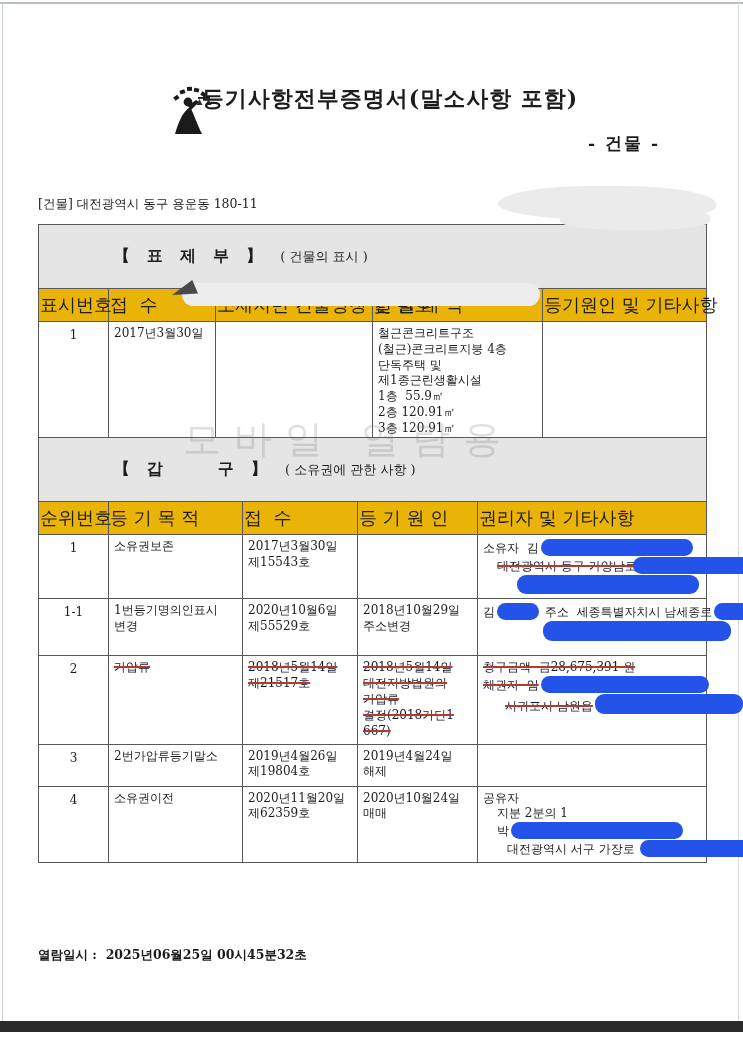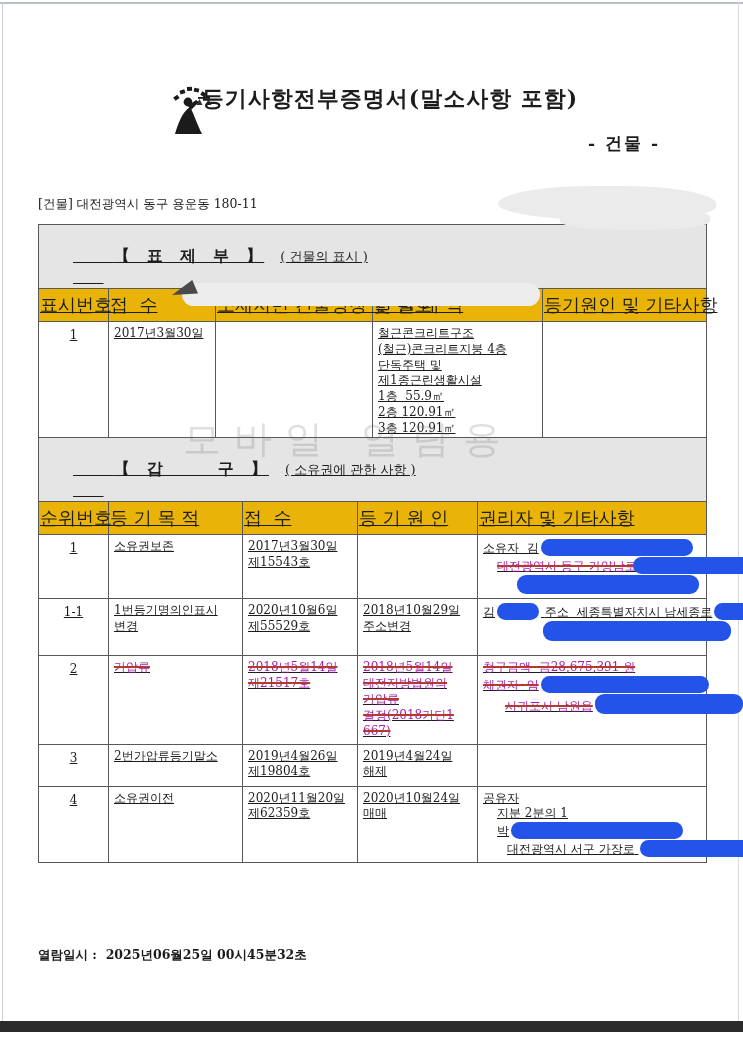--- a/index.html
+++ b/index.html
@@ -13,30 +13,30 @@
   .bottom-bar{position:absolute;left:0;top:1021px;width:743px;height:11px;background:#2b2b2b;}
 
   .logo{position:absolute;left:166px;top:80px;width:52px;height:58px;}
   .doc-title{position:absolute;left:120px;top:84px;width:540px;text-align:center;
     font-size:22px;font-weight:bold;letter-spacing:1px;white-space:pre;}
   .doc-subtitle{position:absolute;left:120px;top:132px;width:540px;text-align:right;
     font-size:17px;font-weight:bold;letter-spacing:2px;white-space:pre;}
 
   .prop-line{position:absolute;left:38px;top:196px;font-size:12.5px;white-space:pre;}
 
-  table.reg{position:absolute;left:38px;border-collapse:collapse;table-layout:fixed;width:668px;z-index:1;text-decoration:underline;}
+  table.reg{position:absolute;left:38px;border-collapse:collapse;table-layout:fixed;width:668px;z-index:1;}
   table.reg td,table.reg th{border:1px solid #585858;font-weight:normal;}
   .sect{background:#e5e5e5;height:30px;padding:2px 4px 2px 34px;white-space:pre;vertical-align:middle;}
   .sect .s-title{font-size:16px;font-weight:bold;letter-spacing:2px;}
   .sect .s-sub{font-size:13px;margin-left:16px;}
   th.colh{height:30px;font-size:18px;text-align:left;vertical-align:middle;white-space:pre;background:#eab308;}
   td.c{font-size:12px;vertical-align:top;padding:4px 5px;line-height:1.32;}
   td.num{text-align:center;vertical-align:top;padding-top:6px;font-size:12px;}
   .ln,.dline{white-space:pre;}
-  .rx{color:#a21caf;text-decoration:line-through;text-decoration-color:#b23b2e;text-decoration-thickness:1.5px;}
+  .rx{color:#0f172a;text-decoration:line-through;text-decoration-color:#b23b2e;text-decoration-thickness:1.5px;}
   .bb{background:#2353e8;border-radius:9px;display:inline-block;height:17px;vertical-align:-4px;margin:0 2px;}
 
   .watermark{position:absolute;left:183px;top:414px;font-size:38px;letter-spacing:13px;
     color:rgba(110,110,110,0.22);z-index:2;white-space:pre;pointer-events:none;}
 
   .wo{position:absolute;z-index:3;}
   .wo-blob-a{left:498px;top:186px;width:218px;height:34px;background:#ebebeb;border-radius:50% 50% 45% 55%/60% 60% 45% 55%;}
   .wo-blob-b{left:560px;top:208px;width:150px;height:22px;background:#ebebeb;border-radius:40%;}
   .wo-streak{left:182px;top:283px;width:358px;height:23px;background:#ededed;border-radius:12px;}
   .wo-tri{left:172px;top:280px;width:26px;height:15px;background:#4a4a4a;

